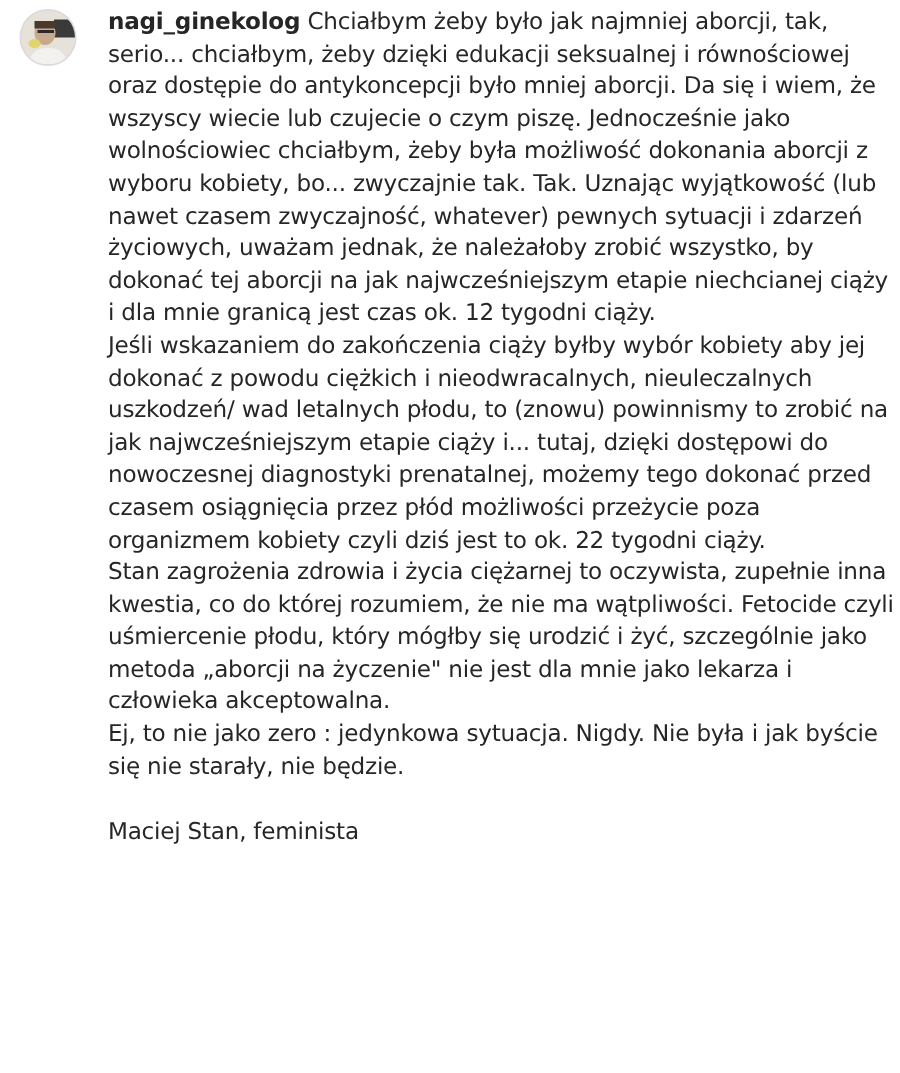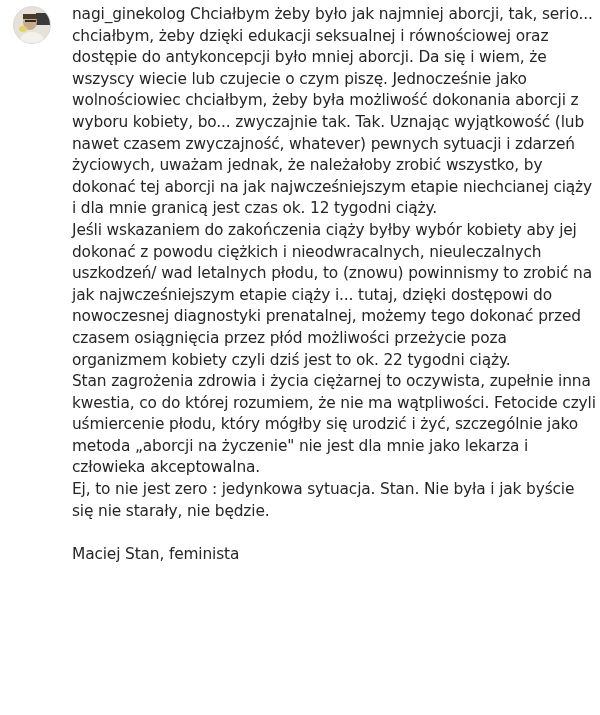--- a/index.html
+++ b/index.html
@@ -1,20 +1,20 @@
 <!DOCTYPE html>
 <html><head>
   <meta charset="utf-8">
   <style>
     html, body { margin: 0; padding: 0; background: #ffffff; }
     body { width: 600px; height: 715px; overflow: hidden; position: relative; font-family: "DejaVu Sans", sans-serif; color: #262626; }
     .avatar { position: absolute; left: 13px; top: 6px; width: 36px; height: 36px; border-radius: 50%; border: 1px solid #dbdbdb; overflow: hidden; background: #d8d4cc; }
     .avatar svg { width: 36px; height: 36px; display: block; }
     .post { position: absolute; left: 72px; top: 4px; width: 524px; font-size: 15.4px; line-height: 21.6px; letter-spacing: -0.15px; }
-    .username { font-weight: normal; }
+    .username { font-weight: bold; }
     .para { margin: 0; white-space: pre-wrap; }
     .blank { height: 21.6px; }
   </style>
 </head>
 <body>
 
 <div class="avatar">
   <svg viewBox="0 0 36 36">
     <rect width="36" height="36" fill="#e6e2da"></rect>
     <rect x="22" y="6" width="14" height="12" fill="#3a3a3a"></rect>
@@ -23,16 +23,16 @@
     <rect x="11" y="13" width="11" height="2" fill="#2a2a2a"></rect>
     <path d="M4 36 Q8 24 18 25 Q28 24 32 36 Z" fill="#f3f1ee"></path>
     <ellipse cx="9" cy="22" rx="4" ry="3" fill="#e2d46a"></ellipse>
   </svg>
 </div>
 
 <div class="post">
   <p class="para"><span class="username">nagi_ginekolog</span> <span>Chciałbym żeby było jak najmniej aborcji, tak, serio... chciałbym, żeby dzięki edukacji seksualnej i równościowej oraz dostępie do antykoncepcji było mniej aborcji. Da się i wiem, że wszyscy wiecie lub czujecie o czym piszę. Jednocześnie jako wolnościowiec chciałbym, żeby była możliwość dokonania aborcji z wyboru kobiety, bo... zwyczajnie tak. Tak. Uznając wyjątkowość (lub nawet czasem zwyczajność, whatever) pewnych sytuacji i zdarzeń życiowych, uważam jednak, że należałoby zrobić wszystko, by dokonać tej aborcji na jak najwcześniejszym etapie niechcianej ciąży i dla mnie granicą jest czas ok. 12 tygodni ciąży.</span></p>
   <p class="para">Jeśli wskazaniem do zakończenia ciąży byłby wybór kobiety aby jej dokonać z powodu ciężkich i nieodwracalnych, nieuleczalnych uszkodzeń/ wad letalnych płodu, to (znowu) powinnismy to zrobić na jak najwcześniejszym etapie ciąży i... tutaj, dzięki dostępowi do nowoczesnej diagnostyki prenatalnej, możemy tego dokonać przed czasem osiągnięcia przez płód możliwości przeżycie poza organizmem kobiety czyli dziś jest to ok. 22 tygodni ciąży.</p>
   <p class="para">Stan zagrożenia zdrowia i życia ciężarnej to oczywista, zupełnie inna kwestia, co do której rozumiem, że nie ma wątpliwości. Fetocide czyli uśmiercenie płodu, który mógłby się urodzić i żyć, szczególnie jako metoda „aborcji na życzenie" nie jest dla mnie jako lekarza i człowieka akceptowalna.</p>
-  <p class="para">Ej, to nie jest zero : jedynkowa sytuacja. Stan. Nie była i jak byście się nie starały, nie będzie.</p>
+  <p class="para">Ej, to nie jako zero : jedynkowa sytuacja. Nigdy. Nie była i jak byście się nie starały, nie będzie.</p>
   <div class="blank"></div>
   <p class="para">Maciej Stan, feminista</p>
 </div>
 
 </body></html>

